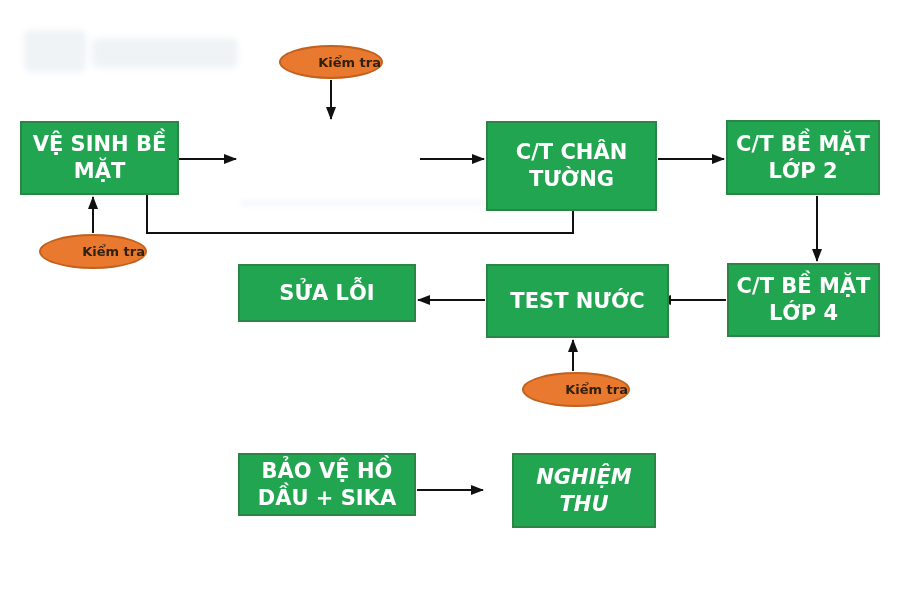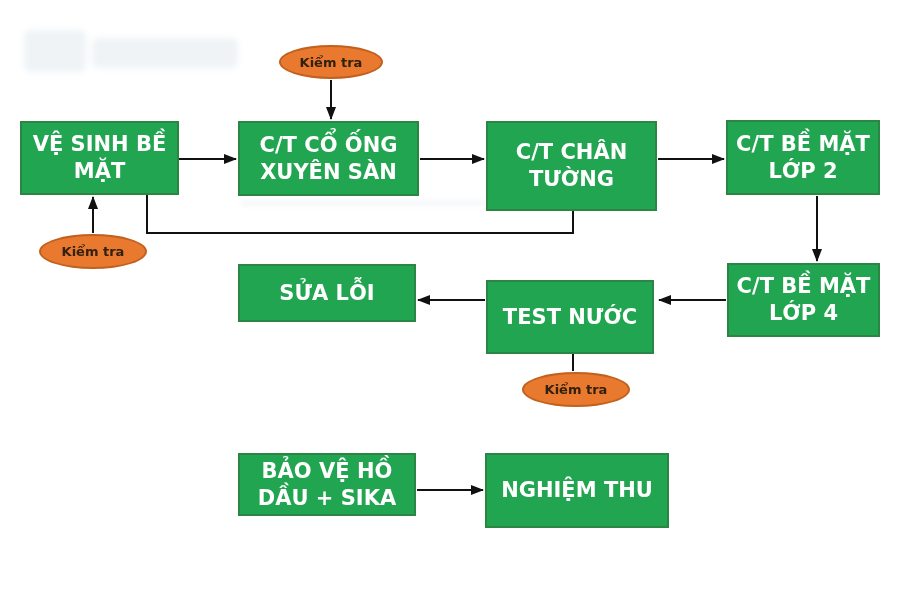--- a/index.html
+++ b/index.html
@@ -28,28 +28,28 @@
     padding:2px 6px;
   }
   .node span{
     color:var(--box_text);font-weight:bold;font-size:21px;line-height:1.28;
   }
   .n-vs{left:20px;top:121px;width:159px;height:74px;}
   .n-co{left:238px;top:121px;width:181px;height:75px;}
   .n-ct{left:486px;top:121px;width:171px;height:90px;}
   .n-l1{left:726px;top:120px;width:154px;height:75px;}
   .n-sl{left:238px;top:264px;width:178px;height:58px;}
-  .n-tn{left:486px;top:280px;width:168px;height:74px;}
+  .n-tn{left:486px;top:264px;width:183px;height:74px;}
   .n-l2{left:727px;top:263px;width:153px;height:74px;}
   .n-bv{left:238px;top:453px;width:178px;height:63px;}
-  .n-nt{left:485px;top:453px;width:184px;height:75px;}
+  .n-nt{left:512px;top:453px;width:144px;height:75px;font-style:italic;}
   .check{
     position:absolute;z-index:2;background:var(--ellipse_fill);
     border:2px solid var(--ellipse_border);border-radius:50%;box-sizing:border-box;
-    display:flex;align-items:center;justify-content:center;text-align:center;
+    display:flex;align-items:center;justify-content:flex-end;text-align:center;
   }
   .check span{color:var(--ellipse_text);font-weight:bold;font-size:13px;}
   .c-top{left:279px;top:45px;width:104px;height:34px;}
   .c-left{left:39px;top:234px;width:108px;height:35px;}
   .c-test{left:522px;top:372px;width:108px;height:35px;}
 </style>
 </head>
 <body>
 
 <div class="stage">
@@ -73,23 +73,20 @@
     <line class="edge" x1="817" y1="196" x2="817" y2="261" marker-end="url(#ah)"></line>
     <line class="edge" x1="726" y1="300" x2="659" y2="300" marker-end="url(#ah)"></line>
     <line class="edge" x1="485" y1="300" x2="418" y2="300" marker-end="url(#ah)"></line>
     <line class="edge" x1="573" y1="371" x2="573" y2="340" marker-end="url(#ah)"></line>
     <line class="edge" x1="417" y1="490" x2="483" y2="490" marker-end="url(#ah)"></line>
   </svg>
 
   <div class="node n-vs">
     <span>VỆ SINH BỀ MẶT</span>
   </div>
-  <div class="node n-co">
-    <span>C/T CỔ ỐNG XUYÊN SÀN</span>
-  </div>
   <div class="node n-ct">
     <span>C/T CHÂN TƯỜNG</span>
   </div>
   <div class="node n-l1">
     <span>C/T BỀ MẶT LỚP 2</span>
   </div>
   <div class="node n-sl">
     <span>SỬA LỖI</span>
   </div>
   <div class="node n-tn">

